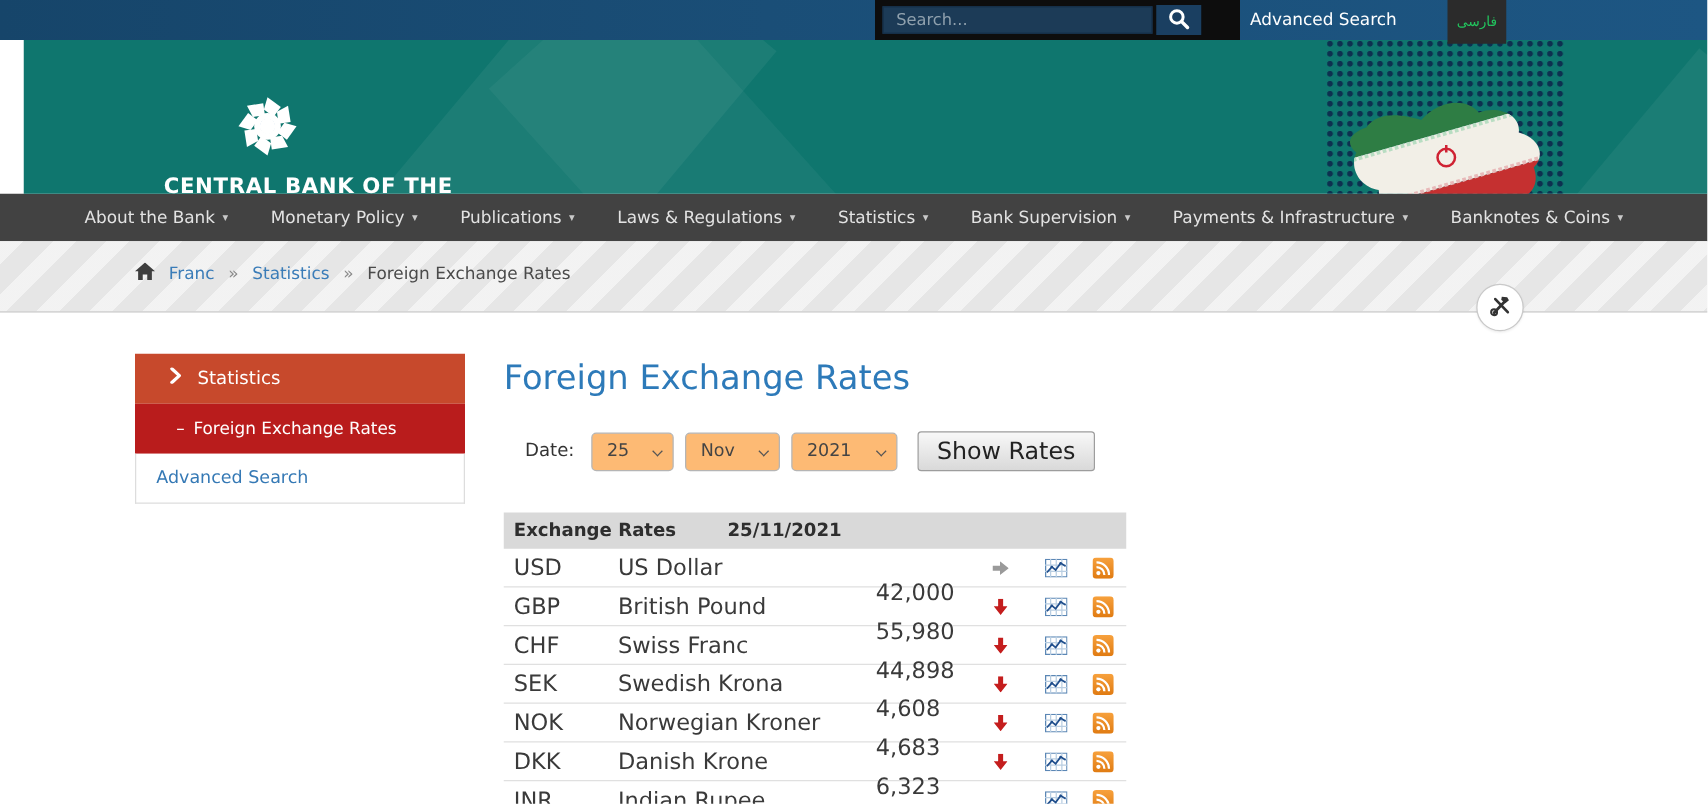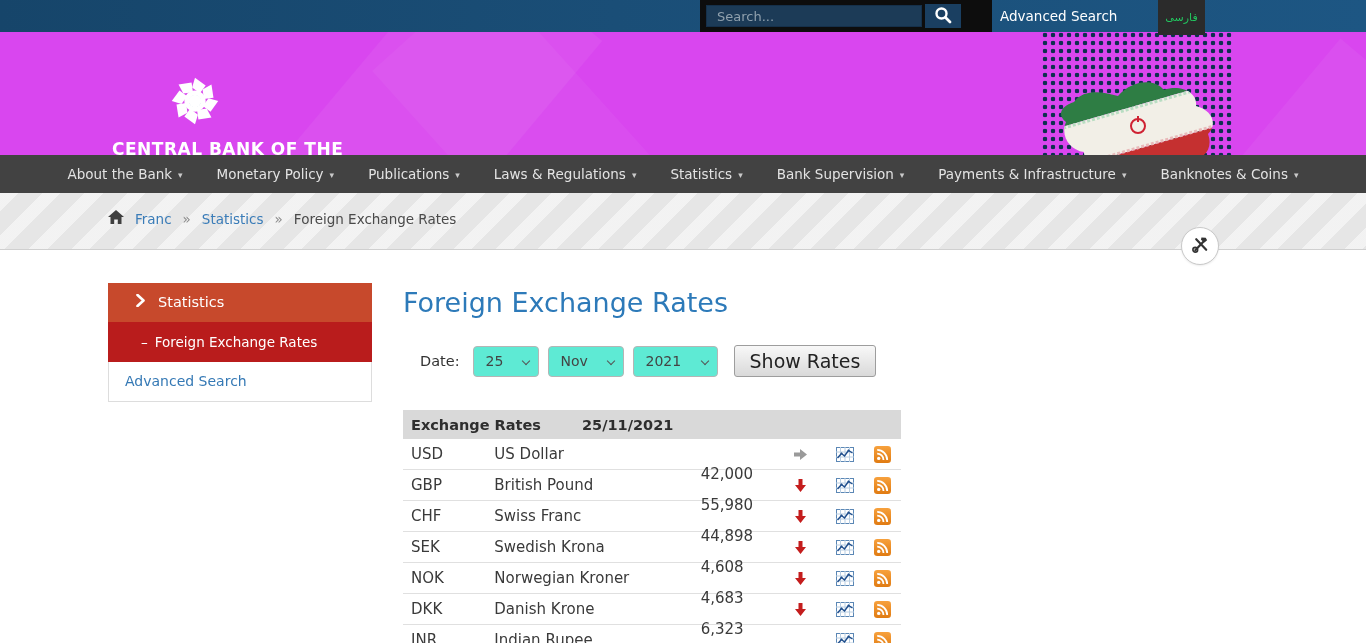--- a/index.html
+++ b/index.html
@@ -10,21 +10,21 @@
   
   .topbar { position:relative; height:32px; background:linear-gradient(90deg,#16456a 0%,#1a4e77 45%,#1d5683 100%); z-index:5; }
   .search-block { position:absolute; left:700px; top:0; width:292px; height:32px; background:#0d0d0d; display:flex; align-items:center; }
   .search-input { margin-left:6px; width:216px; height:22px; background:#1c3b57; border:1px solid #15304a; color:#d7dee4; padding:0 10px; font-size:13px; outline:none; font-family:inherit; }
   .search-input::placeholder { color:#8fa0ad; }
   .search-btn { width:36px; height:24px; background:#1a3f61; border:none; display:flex; align-items:center; justify-content:center; cursor:pointer; margin-left:3px; }
   .adv { position:absolute; left:1000px; top:0; height:32px; line-height:32px; color:#ffffff; font-size:13.5px; cursor:pointer; }
   .farsi { position:absolute; left:1158px; top:0; width:47px; height:35px; background:#2b2b2b; color:#22c55e; font-size:11px; display:flex; align-items:center; justify-content:center; z-index:6; cursor:pointer; }
 
   
-  .header { position:relative; height:123px; background:#d946ef; overflow:hidden; }
+  .header { position:relative; height:123px; background:#0f766e; overflow:hidden;margin-left:19px; }
   .hshape1 { position:absolute; left:330px; top:-90px; width:170px; height:380px; background:rgba(255,255,255,.055); transform:rotate(40deg); }
   .hshape2 { position:absolute; left:480px; top:-60px; width:150px; height:380px; background:rgba(255,255,255,.045); transform:rotate(-42deg); }
   .hshape3 { position:absolute; left:1230px; top:10px; width:120px; height:300px; background:rgba(255,255,255,.05); transform:rotate(40deg); }
   .dots { position:absolute; left:1042px; top:0; width:192px; height:123px;
           background-image:radial-gradient(circle at 3px 3px,#0d3050 2px,rgba(0,0,0,0) 2.6px);
           background-size:8px 8px; }
   .mapart { position:absolute; left:1046px; top:38px; }
   .logo { position:absolute; left:112px; top:40px; width:230px; cursor:pointer; }
   .emblem { margin-left:52px; display:block; }
   .logo-l1 { margin-top:5px; color:#fff; font-size:17px; font-weight:bold; letter-spacing:.5px; white-space:nowrap; }
@@ -52,34 +52,34 @@
   .sb-red  { background:#c7492c; color:#fff; font-size:14.5px; padding:11px 0 12px 28px; display:flex; gap:13px; align-items:center; cursor:pointer; }
   .sb-blue { background:#b91c1c; color:#fff; font-size:13.5px; padding:12px 0 12px 33px; cursor:pointer; }
   .sb-blue .dash { margin-right:7px; }
   .sb-white{ background:#fff; border:1px solid #ddd; border-top:none; color:#3579b5; font-size:14px; padding:11px 0 12px 16px; cursor:pointer; }
 
   main { flex:1; }
   h1 { color:#2d7ab9; font-size:27px; font-weight:400; margin-top:4px; }
   .date-row { display:flex; align-items:center; margin-top:27px; gap:9px; }
   .date-label { font-size:14.5px; color:#333; margin-right:4px;margin-left:17px; }
   .sel { position:relative; display:inline-block; }
-  select { appearance:none; -webkit-appearance:none; height:31px; border:1px solid #b5b5b5; border-radius:4px; background:#5eead4;
+  select { appearance:none; -webkit-appearance:none; height:31px; border:1px solid #b5b5b5; border-radius:4px; background:#fdba74;
            color:#444; font-size:14px; padding:0 22px 0 12px; font-family:inherit; cursor:pointer; outline:none; }
   .sel-day select { width:66px; } .sel-month select { width:76px; } .sel-year select { width:85px; }
   .sel-caret { position:absolute; right:10px; top:12px; width:6px; height:6px; border-right:1.6px solid #555;
                border-bottom:1.6px solid #555; transform:rotate(45deg); pointer-events:none; }
   .show-btn { margin-left:7px; height:32px; padding:0 15px; font-size:19px; color:#222;
               background:linear-gradient(#f8f8f8,#d9d9d9); border:1px solid #9d9d9d; border-radius:3px;
               cursor:pointer; font-family:inherit; }
 
   
   .rates { width:498px; margin-top:33px; }
   .t-head { height:29px; background:#d9d9d9; display:flex; align-items:center; font-size:14.5px; font-weight:bold; color:#2e2e2e; padding-left:8px; }
   .t-head .ht { width:171px; }
-  .t-row { height:31px; display:flex; align-items:center; border-bottom:1px solid #e0e0e0; font-size:15px; color:#3a3a3a; padding-left:8px; }
+  .t-row { height:31px; display:flex; align-items:center; border-bottom:1px solid #e0e0e0; font-size:18px; color:#3a3a3a; padding-left:8px; }
   .c-code { width:84px; }
   .c-name { width:208px; }
   .c-value{ width:73px; text-align:left;margin-top:40px; }
   .c-arrow{ width:55px; display:flex; justify-content:center; align-items:center; }
   .c-chart{ width:36px; display:flex; justify-content:center; align-items:center; cursor:pointer; }
   .c-rss  { width:38px; display:flex; justify-content:center; align-items:center; cursor:pointer; }
 </style>
 </head>
 <body>
 

